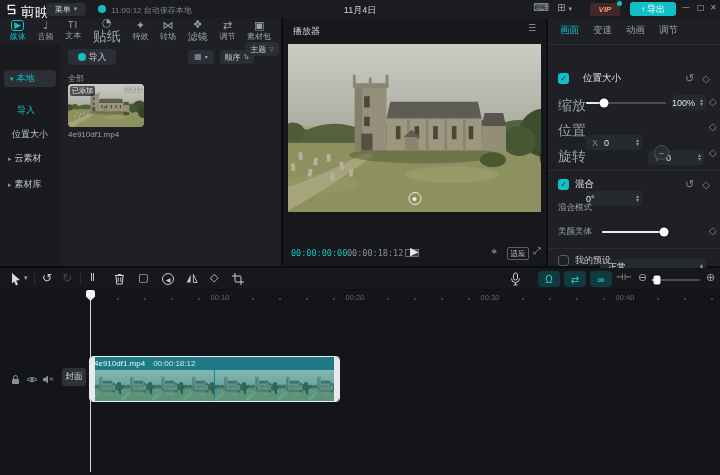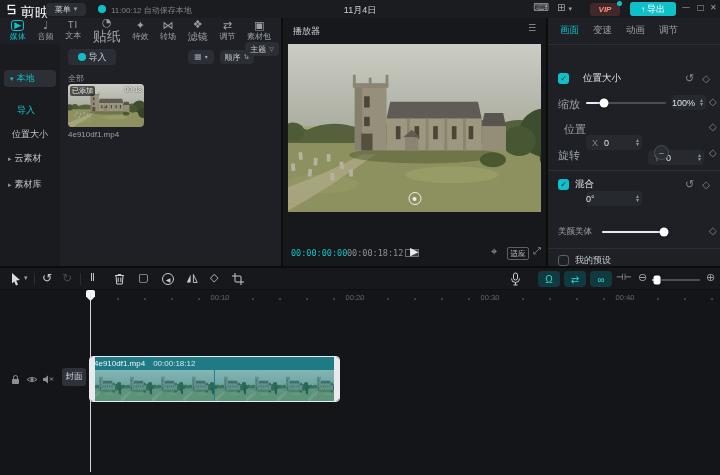--- a/index.html
+++ b/index.html
@@ -20,21 +20,21 @@
 .slider .fill{position:absolute;left:0;top:0;height:100%;background:#e8eaee;border-radius:2px}
 .slider .handle{position:absolute;top:50%;transform:translate(-50%,-50%);width:9px;height:9px;border-radius:50%;background:#fff;box-shadow:0 0 3px rgba(0,0,0,.6)}
 .divider{position:absolute;height:1px;background:#2a2d32;left:0;right:0}
 .tab{font-size:9.5px;color:#9aa0a8}
 .tab.active{color:#10c0c8}
 .seg{background:#26282d;border-radius:4px;display:flex;align-items:center}
 .seg .cell{flex:1;text-align:center;font-size:8.5px;color:#7b818b;padding:3px 0;border-radius:4px}
 .seg .cell.active{background:#43474f;color:#eceef1}
 .tbtn{position:absolute;width:22px;height:16px;border-radius:4px;background:#113a40;color:#2bd6d6;display:flex;align-items:center;justify-content:center;font-size:10px}
 .circ{display:inline-flex;width:12px;height:12px;border:1px solid #c7ccd2;border-radius:50%;align-items:center;justify-content:center;font-size:6px;color:#c7ccd2}
-.lbl{color:#9aa0a8;font-size:11px}
+.lbl{color:#9aa0a8;font-size:14px}
 svg{display:block}
 </style>
 </head>
 <body>
 
 <svg width="0" height="0" style="position:absolute">
 <defs>
 <linearGradient id="skyg" x1="0" y1="0" x2="0" y2="1">
 <stop offset="0" stop-color="#cbcdc4"></stop>
         <stop offset="1" stop-color="#a9ac9e"></stop>
@@ -257,21 +257,21 @@
       <span>100%</span>
       <span class="steppers">
           <i style="font-style:normal">▴</i>
           <i style="font-style:normal">▾</i>
         </span>
     </div>
     <span class="abs kf" style="left:161px;top:78px">◇</span>
   </div>
 
   <div>
-    <span class="abs lbl" style="left:16px;top:104px">位置</span>
+    <span class="abs lbl" style="left:10px;top:104px">位置</span>
     <div class="abs ibox" style="left:38px;top:102px;width:56px;height:15px;padding-left:6px;gap:6px">
       <span style="color:#7b818b">X</span>
       <span>0</span>
       <span class="steppers">
           <i style="font-style:normal">▴</i>
           <i style="font-style:normal">▾</i>
         </span>
     </div>
     <div class="abs ibox" style="left:100px;top:102px;width:56px;height:15px;padding-left:6px;gap:6px">
       <span style="color:#7b818b">Y</span>
@@ -301,20 +301,30 @@
 
   <div class="divider" style="top:152px"></div>
 
   <div class="abs row" style="left:10px;top:160px;width:152px">
     <span class="cb">✓</span>
     <span style="margin-left:6px;font-size:9.5px;color:#e3e6ea">混合</span>
     <span class="reset" style="margin-left:auto">↺</span>
     <span class="kf" style="margin-left:8px">◇</span>
   </div>
 
+  <div>
+    <span class="abs lbl" style="left:10px;top:184px;font-size:8.5px">混合模式</span>
+    <div class="abs ibox" style="left:52px;top:181px;width:106px;height:16px;padding-left:8px">
+      <span>正常</span>
+      <span class="steppers">
+          <i style="font-style:normal">▴</i>
+          <i style="font-style:normal">▾</i>
+        </span>
+    </div>
+  </div>
 
   <div>
     <span class="abs lbl" style="left:10px;top:208px;font-size:8.5px">美颜美体</span>
     <div class="abs slider" style="left:54px;top:213px;width:62px">
       <span class="fill" style="width:100%"></span>
         <span class="handle" style="left:100%"></span>
     </div>
     <div class="abs ibox" style="left:122px;top:206px;width:34px;height:15px;justify-content:center">
       <span>100%</span>
       <span class="steppers">

